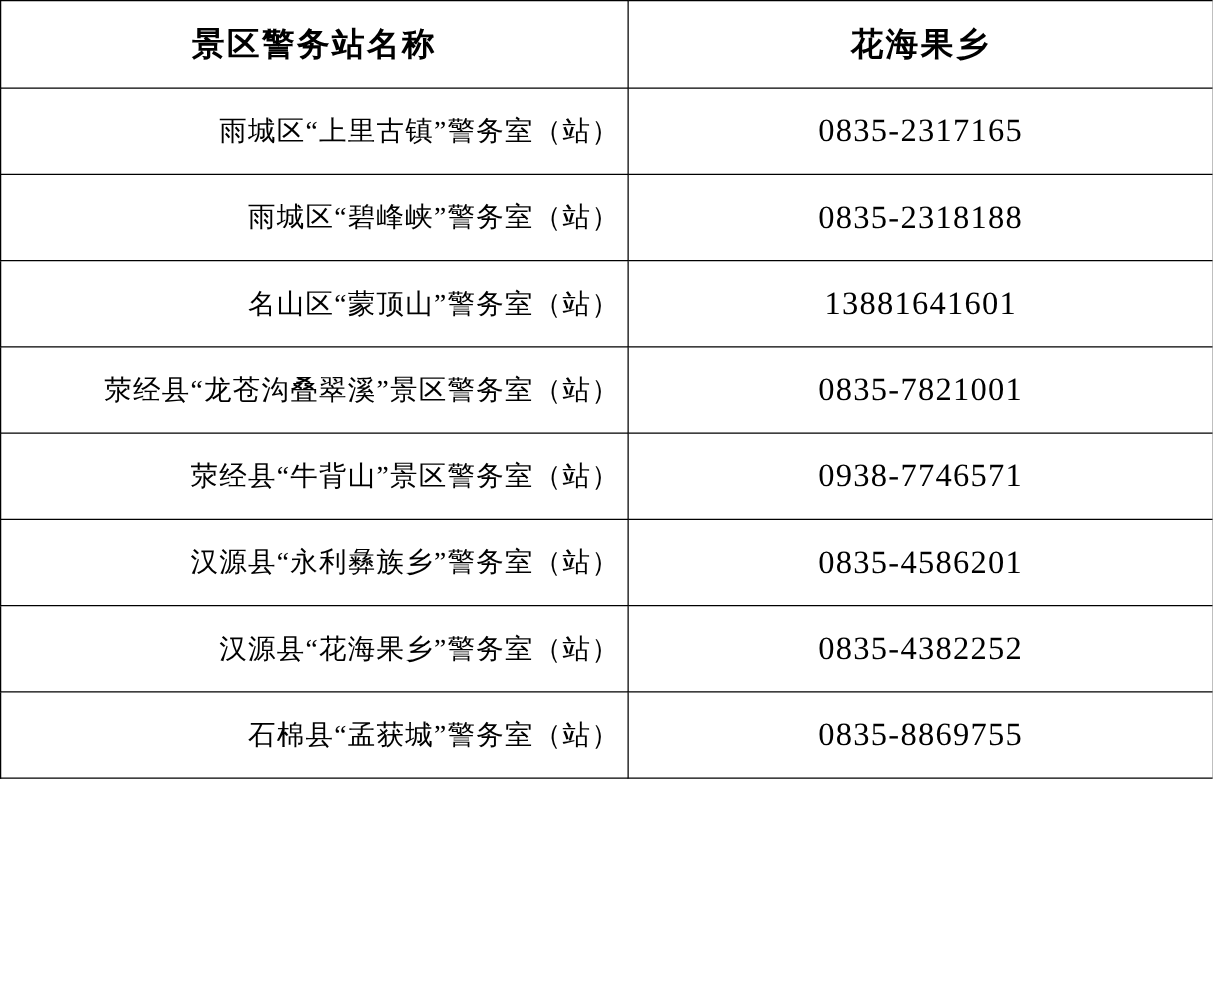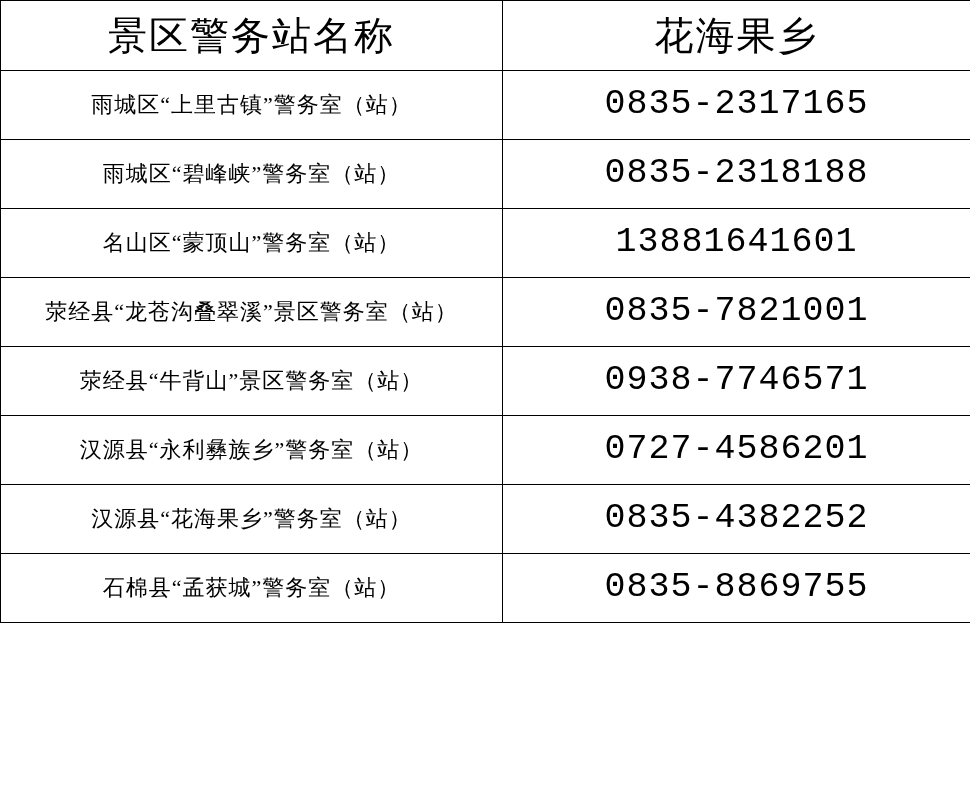--- a/index.html
+++ b/index.html
@@ -31,38 +31,39 @@
   table.contact-table th,
   table.contact-table td {
     border: 1px solid #000000;
     text-align: center;
     vertical-align: middle;
     padding: 4px 6px;
     box-sizing: border-box;
   }
   table.contact-table thead th {
     height: 70px;
-    font-size: 39px;
-    font-weight: normal;
+    font-size: 26px;
+    font-weight: bold;
     letter-spacing: 2px;
     font-family: "Liberation Serif", "DejaVu Serif", serif;
   }
   table.contact-table tbody td {
     height: 69px;
     font-size: 22px;
     font-weight: normal;
     line-height: 1.35;
   }
   table.contact-table tbody td.name-cell {
     letter-spacing: 1px;
+    text-align: right;
   }
   table.contact-table tbody td.phone-cell {
-    font-size: 35px;
+    font-size: 26px;
     letter-spacing: 1px;
-    font-family: Liberation Mono, monospace;
+    font-family: Liberation Serif, serif;
   }
   
   table.contact-table tr > *:first-child { border-left: 1px solid #000000; }
   table.contact-table tr > *:last-child { border-right: 1px solid #000000; }
 </style>
 </head>
 <body>
 
 <div class="sheet">
   <table class="contact-table">
@@ -92,21 +93,21 @@
       <tr>
         <td class="name-cell">荥经县“龙苍沟叠翠溪”景区警务室（站）</td>
         <td class="phone-cell">0835-7821001</td>
       </tr>
       <tr>
         <td class="name-cell">荥经县“牛背山”景区警务室（站）</td>
         <td class="phone-cell">0938-7746571</td>
       </tr>
       <tr>
         <td class="name-cell">汉源县“永利彝族乡”警务室（站）</td>
-        <td class="phone-cell">0727-4586201</td>
+        <td class="phone-cell">0835-4586201</td>
       </tr>
       <tr>
         <td class="name-cell">汉源县“花海果乡”警务室（站）</td>
         <td class="phone-cell">0835-4382252</td>
       </tr>
       <tr>
         <td class="name-cell">石棉县“孟获城”警务室（站）</td>
         <td class="phone-cell">0835-8869755</td>
       </tr>
     </tbody>

